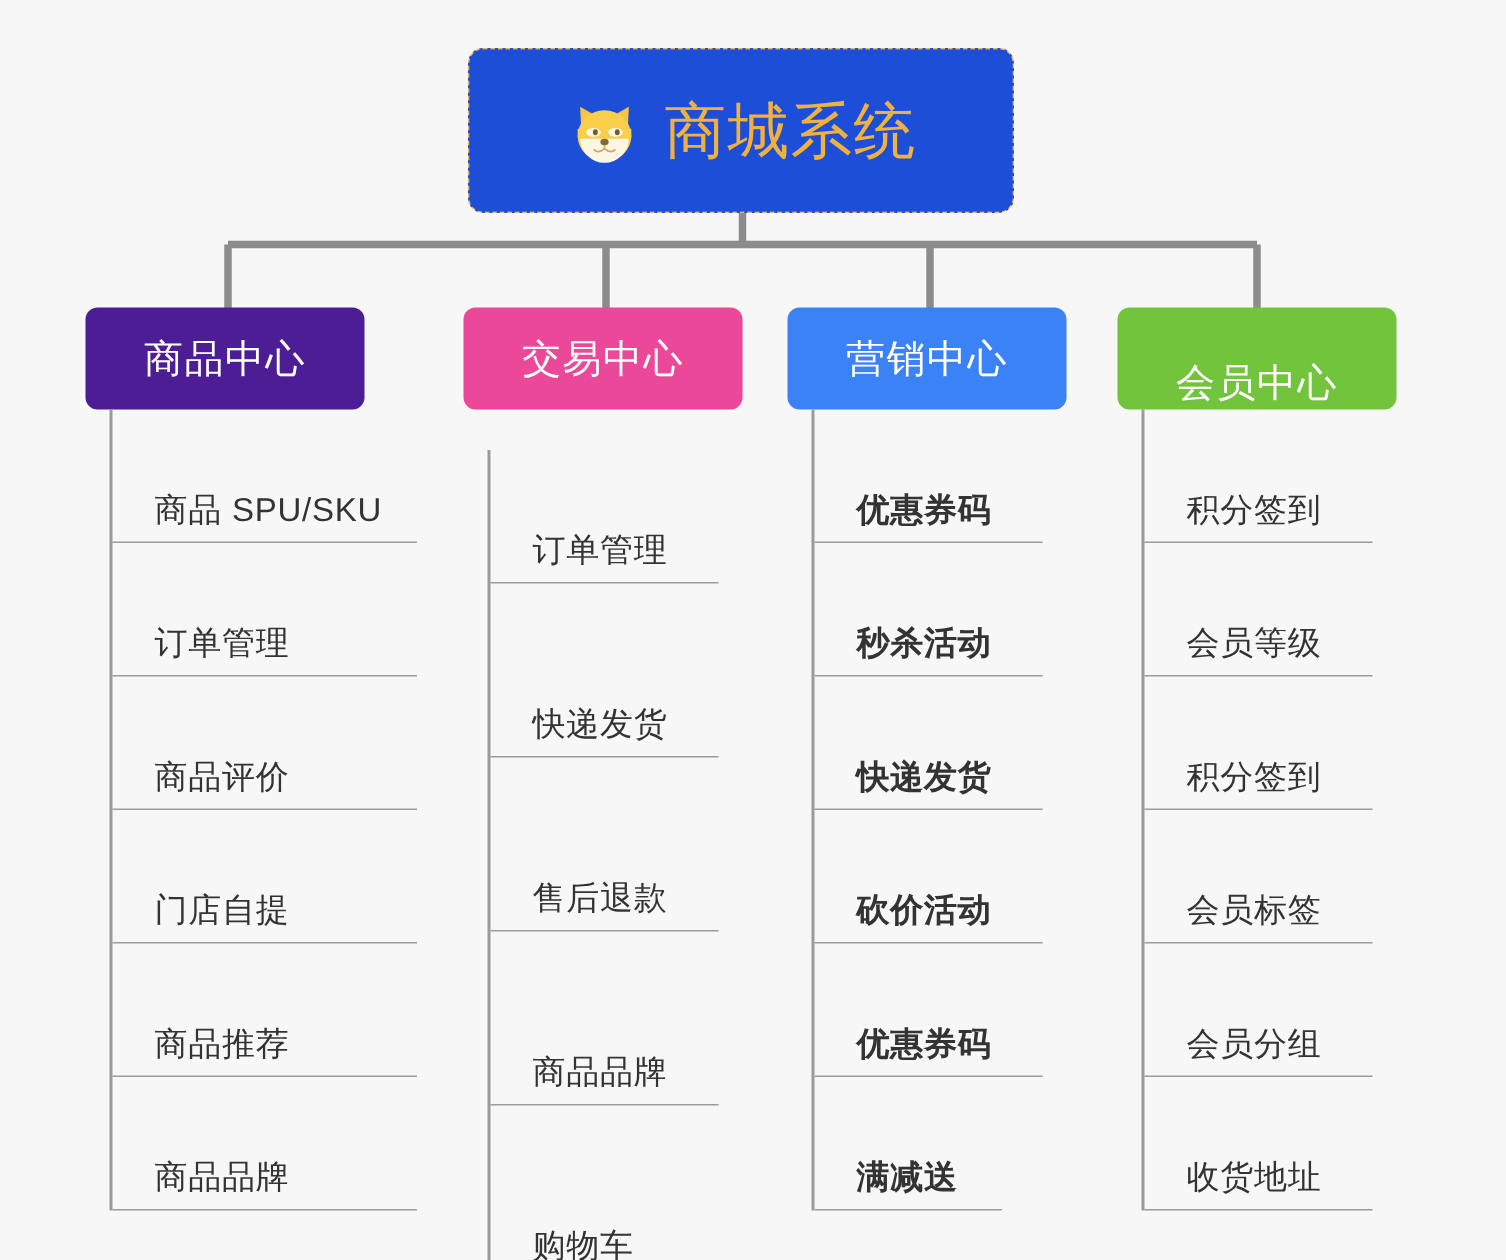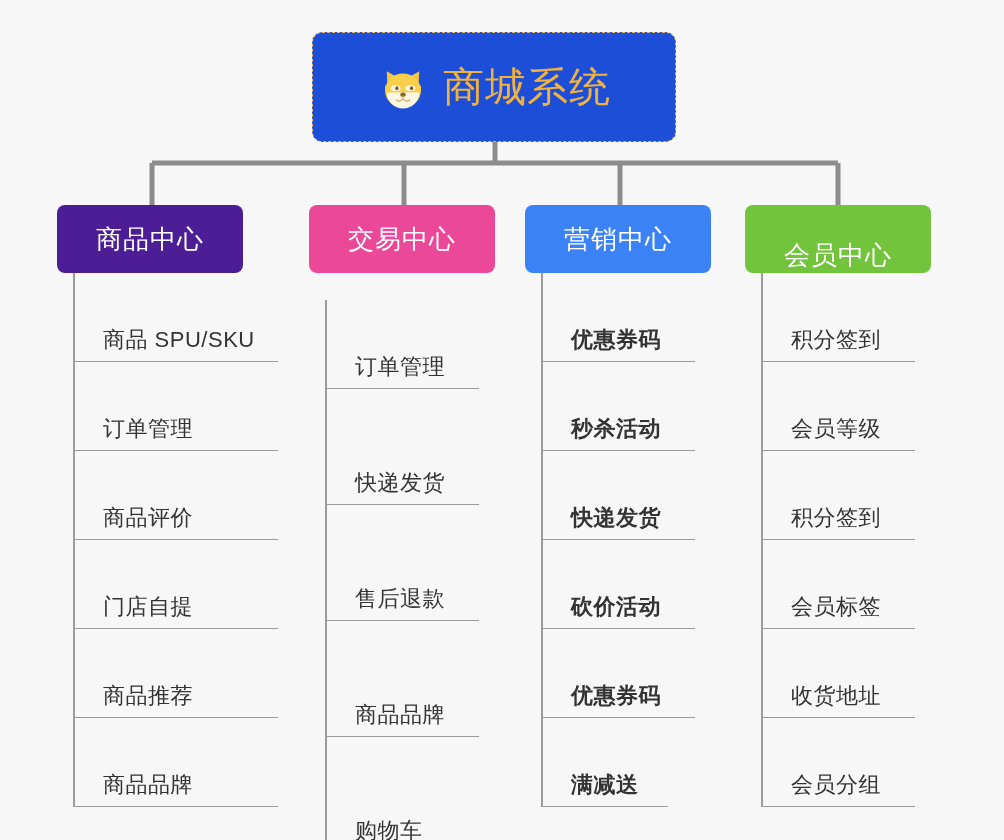--- a/index.html
+++ b/index.html
@@ -256,21 +256,21 @@
       <div class="leaf-item">
         <span class="leaf-label">会员等级</span>
       </div>
       <div class="leaf-item">
         <span class="leaf-label">积分签到</span>
       </div>
       <div class="leaf-item">
         <span class="leaf-label">会员标签</span>
       </div>
       <div class="leaf-item">
+        <span class="leaf-label">会员分组</span>
+      </div>
+      <div class="leaf-item">
         <span class="leaf-label">收货地址</span>
       </div>
-      <div class="leaf-item">
-        <span class="leaf-label">会员分组</span>
-      </div>
     </div>
   </div>
 
 </div>
 
 </body></html>

